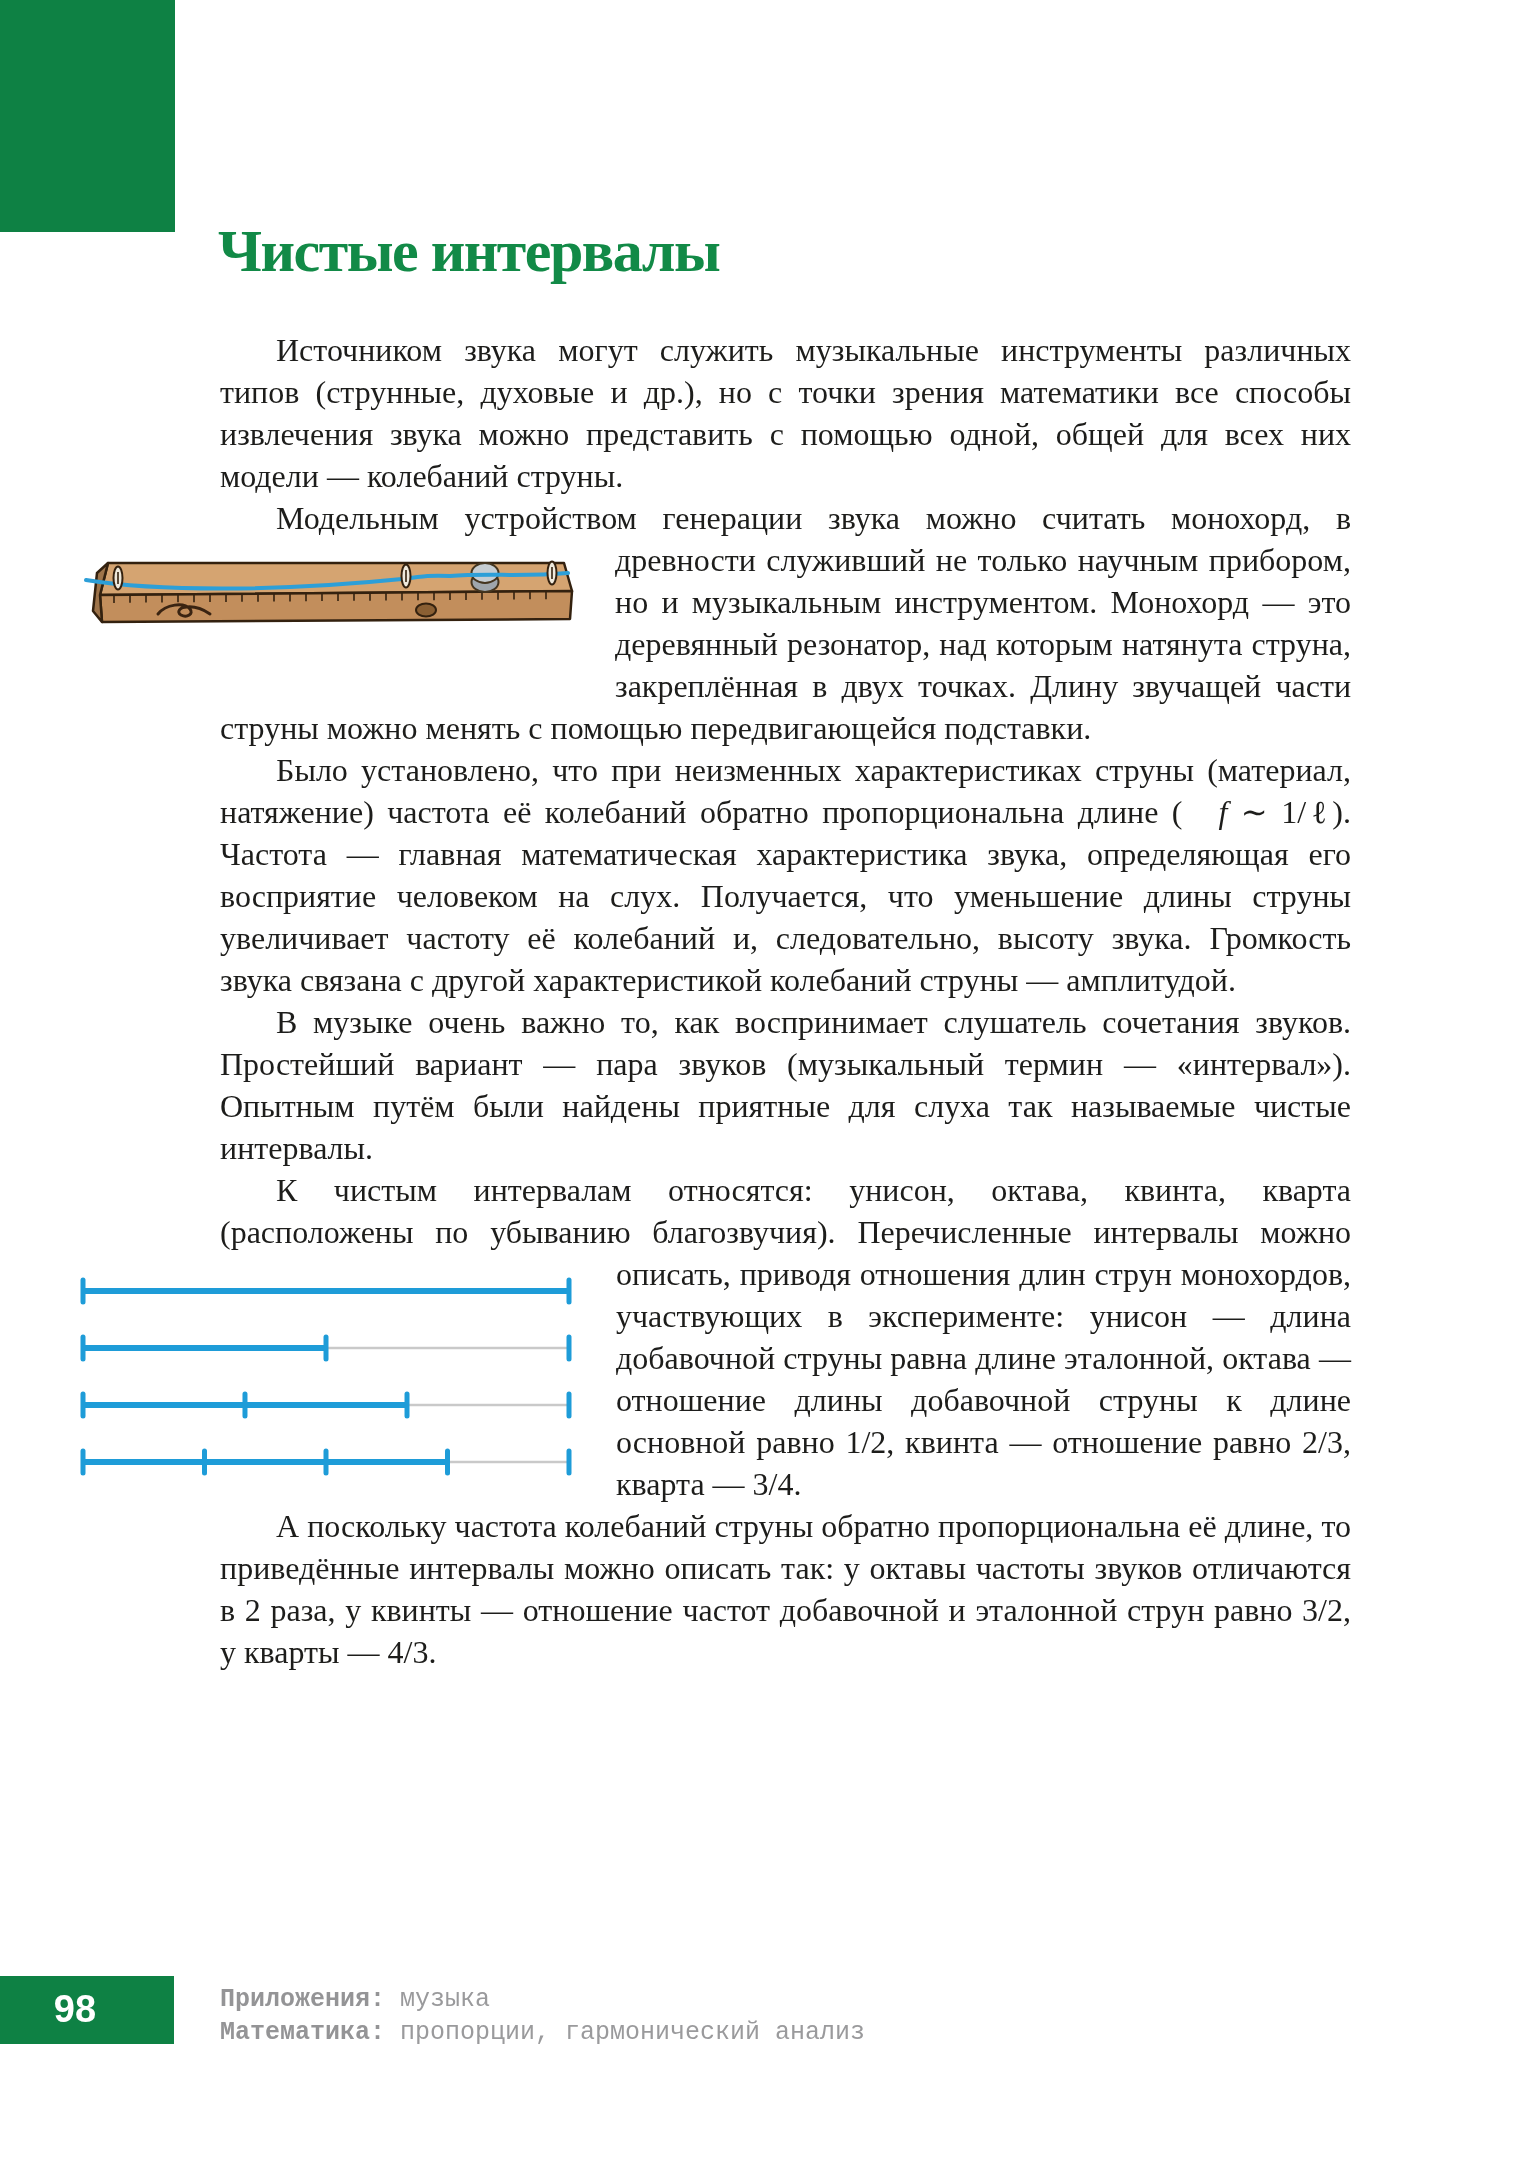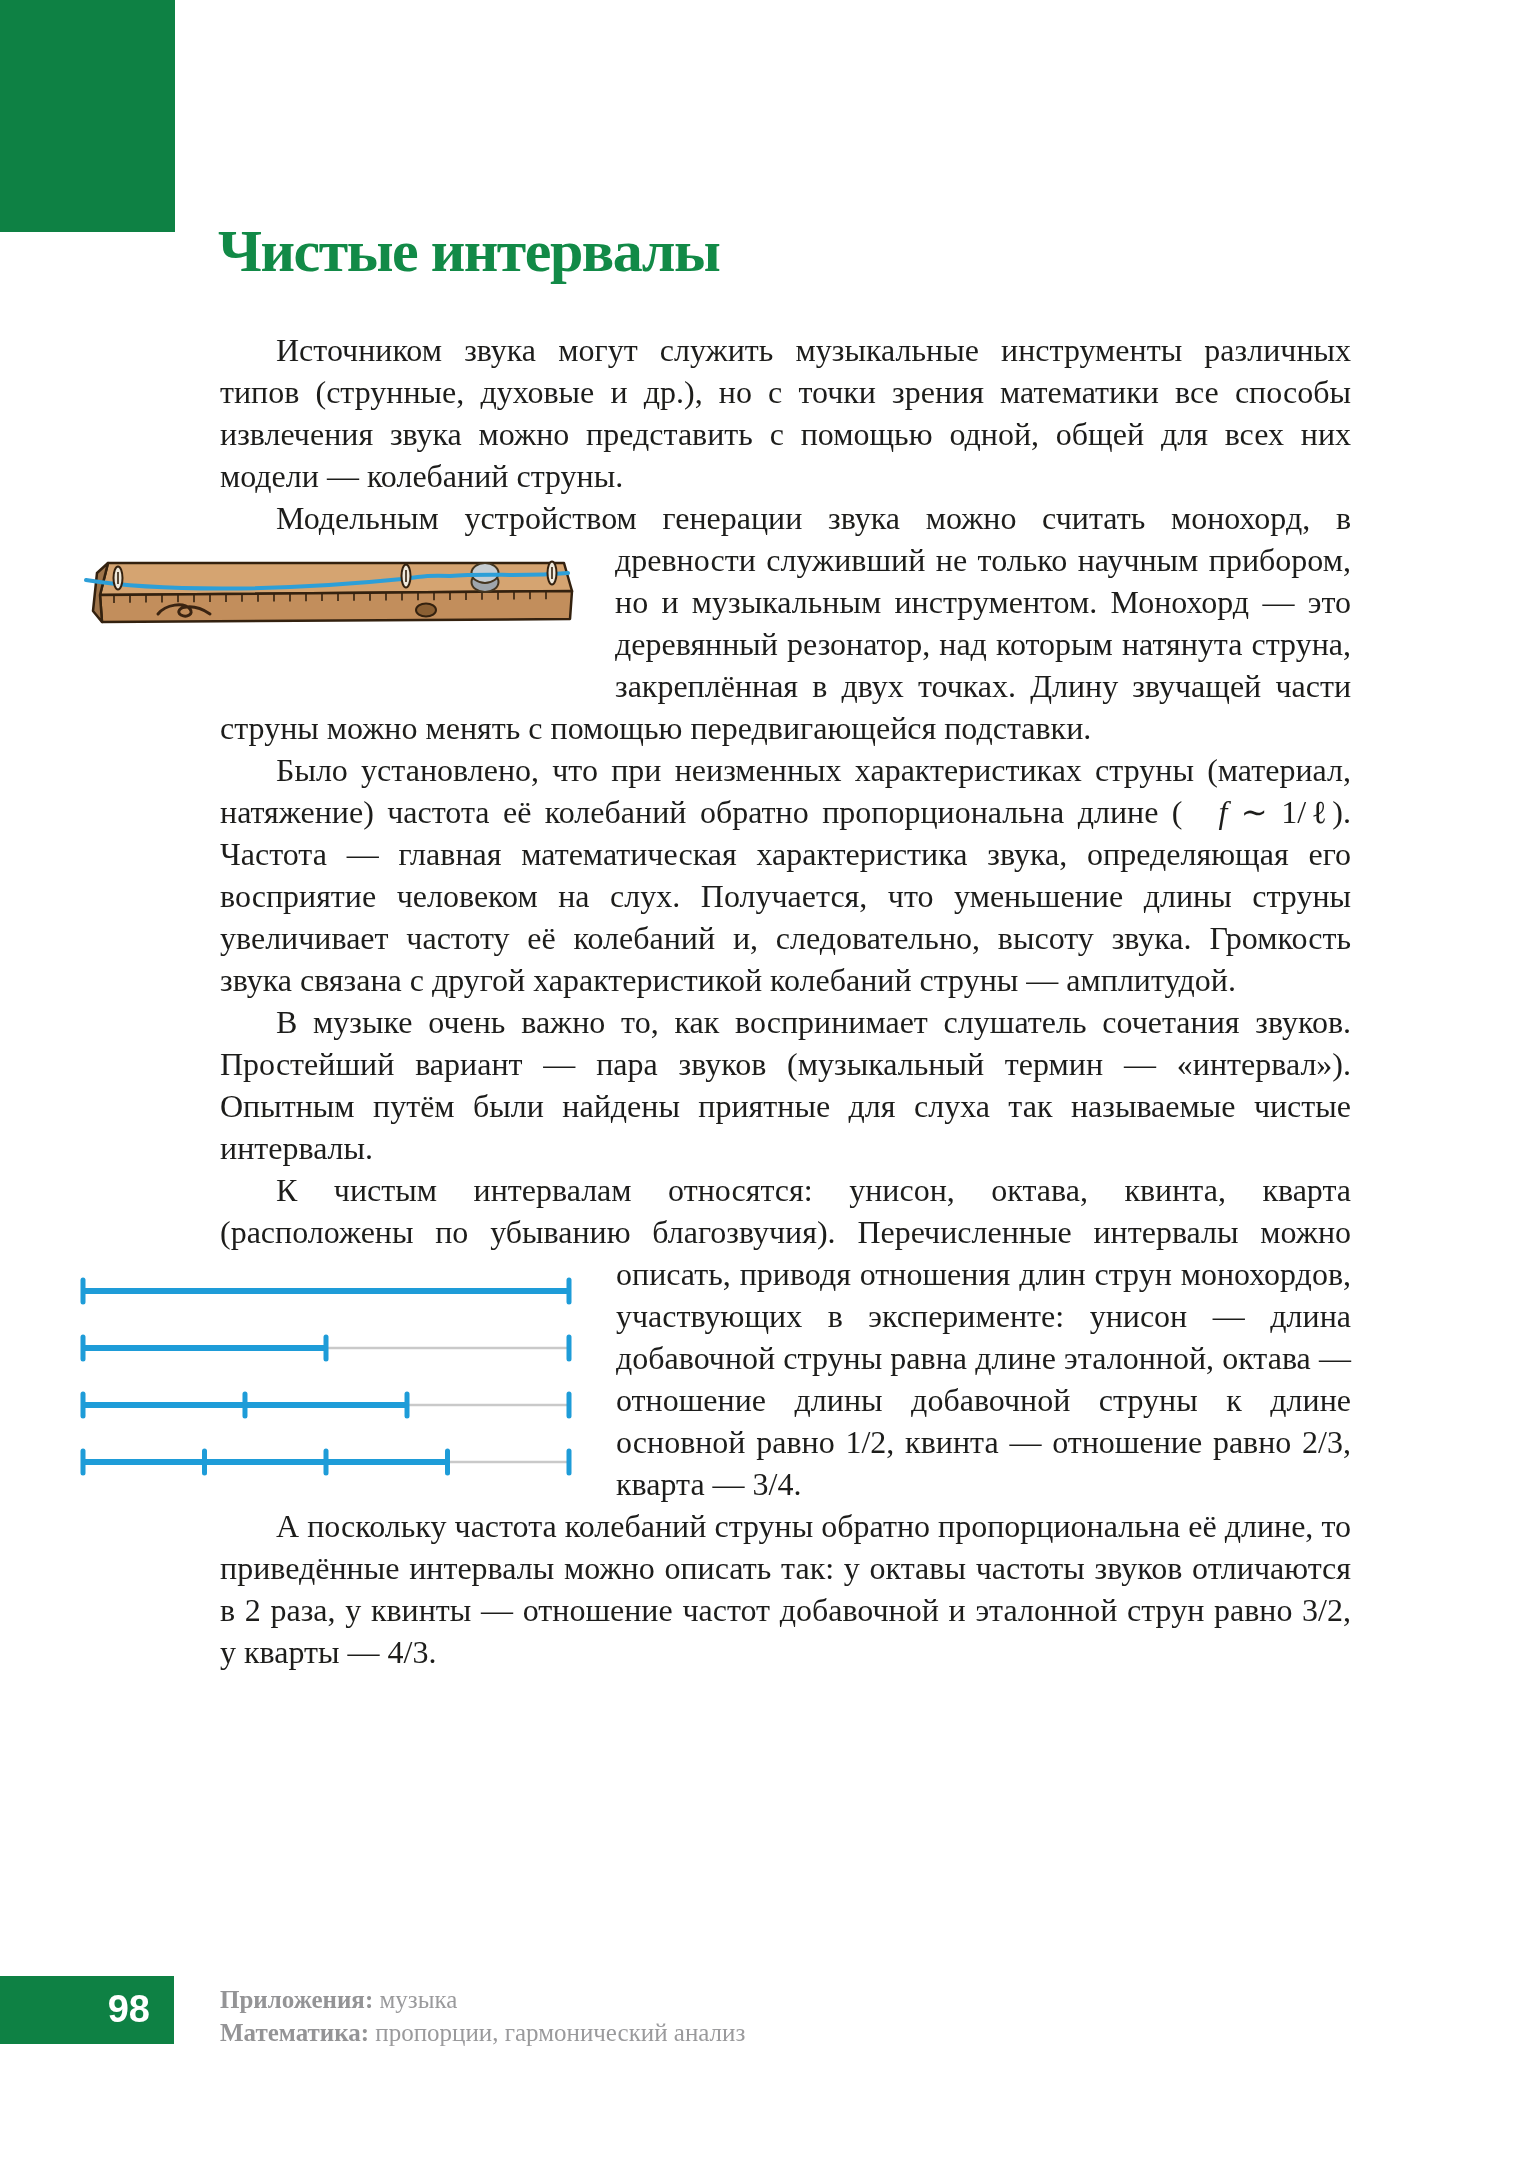--- a/index.html
+++ b/index.html
@@ -68,28 +68,28 @@
   .footer-block{
     position:absolute;
     left:0; top:1976px;
     width:174px; height:68px;
     background:#0E8144;
     color:#ffffff;
     font-family:"Liberation Sans", sans-serif;
     font-weight:bold;
     font-size:38px;
     line-height:66px;
-    text-align:right;
+    text-align:center;
     box-sizing:border-box;
     padding-right:24px;
   }
   .footer-meta{
     position:absolute;
     left:220px; top:1983px;
-    font-family:Liberation Serif, serif;
+    font-family:Liberation Mono, monospace;
     font-size:25px;
     line-height:33px;
     color:#9A9A9C;
   }
   .footer-meta b{ font-weight:bold; color:#949496; }
 </style>
 </head>
 <body>
 
 <div class="page">

